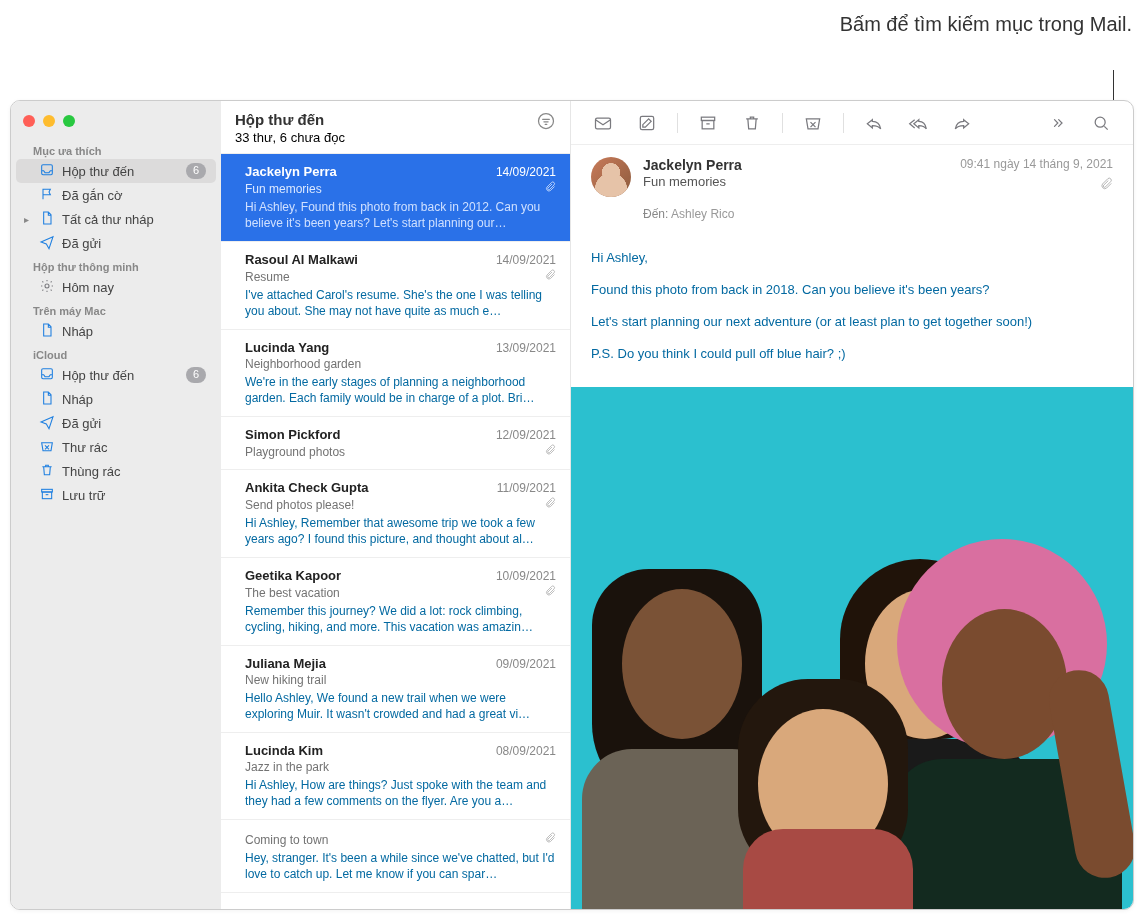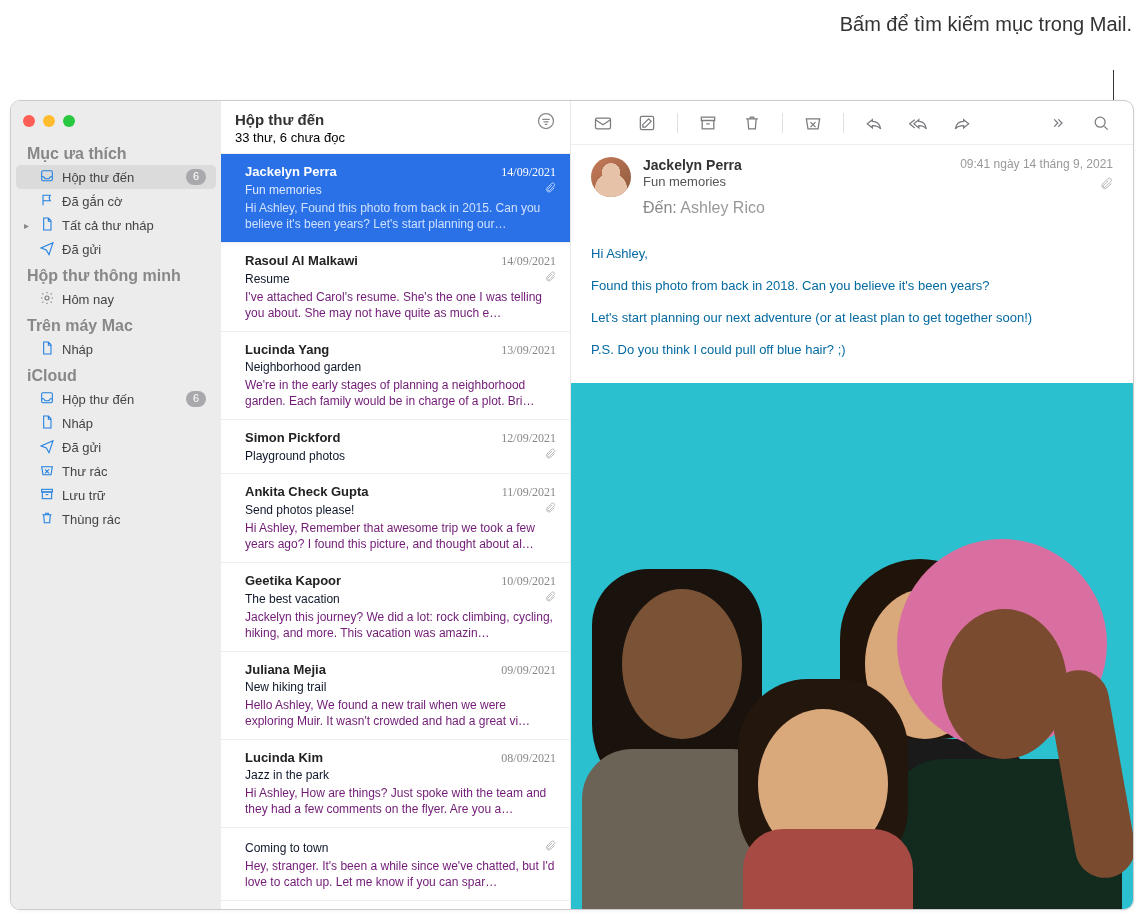--- a/index.html
+++ b/index.html
@@ -53,23 +53,23 @@
   .traffic {
     display: flex;
     gap: 8px;
     padding: 6px 12px 12px;
   }
   .dot { width: 12px; height: 12px; border-radius: 50%; }
   .dot.red { background: #ff5f57; }
   .dot.yellow { background: #febc2e; }
   .dot.green { background: #28c840; }
   .section-label {
-    font-size: 16px;
+    font-size: 11px;
     color: #888;
-    padding: 6px 16px 2px;
+    padding: 6px 22px 2px;
     font-weight: 600;
   }
   .side-item {
     display: flex;
     align-items: center;
     padding: 3px 10px 3px 26px;
     color: #444;
     position: relative;
     cursor: default;
     border-radius: 5px;
@@ -117,23 +117,23 @@
     padding: 10px 14px 10px 24px;
     border-bottom: 1px solid #eee;
     position: relative;
   }
   .msg.selected { background: #2a71e8; color: #fff; }
   .msg.selected .from, .msg.selected .date, .msg.selected .subj, .msg.selected .prev { color: #fff !important; }
   .msg.selected .subj { color: #dbe8ff !important; }
   .msg.selected .prev { color: #cfe0ff !important; }
   .msg .row1 { display: flex; justify-content: space-between; align-items: baseline; }
   .msg .from { font-weight: 700; font-size: 13px; color: #222; }
-  .msg .date { font-size: 12px; color: #888; font-family: Liberation Serif, serif; }
-  .msg .subj { font-size: 12px; color: #0f172a; margin-top: 2px; display: flex; justify-content: space-between; align-items: center; }
-  .msg .prev { font-size: 12px; color: #701a75; margin-top: 3px; line-height: 1.35; max-height: 32px; overflow: hidden; }
+  .msg .date { font-size: 12px; color: #888; }
+  .msg .subj { font-size: 12px; color: #737373; margin-top: 2px; display: flex; justify-content: space-between; align-items: center; }
+  .msg .prev { font-size: 12px; color: #0369a1; margin-top: 3px; line-height: 1.35; max-height: 32px; overflow: hidden; }
   .msg .clip svg { width: 12px; height: 12px; }
   .msg.selected .clip svg path { stroke: #dbe8ff; }
   .msg .clip svg path { stroke: #aaa; }
 
   .reader {
     flex: 1;
     display: flex;
     flex-direction: column;
     overflow: hidden;
   }
@@ -167,21 +167,21 @@
     overflow: hidden;
   }
   .avatar::after {
     content: ""; position: absolute; inset: 0;
     background: radial-gradient(circle at 50% 38%, #e6c3a8 28%, transparent 29%),
                 radial-gradient(circle at 50% 80%, #e6c3a8 42%, transparent 43%);
   }
   .reader-head .info { flex: 1; }
   .reader-head .name { font-weight: 700; font-size: 14px; color: #333; }
   .reader-head .subj2 { font-size: 13px; color: #555; margin-top: 1px; }
-  .reader-head .to { font-size: 16px; color: #888; margin-top: 10px; }
+  .reader-head .to { font-size: 12px; color: #888; margin-top: 18px; }
   .reader-head .to .tov { color: #999; }
   .reader-head .meta { text-align: right; font-size: 12px; color: #999; }
   .reader-body {
     padding: 4px 20px 12px;
     font-size: 13px;
     color: #0369a1;
     line-height: 1.7;
   }
   .reader-body p { margin: 10px 0; }
   .photo {
@@ -292,31 +292,31 @@
         </div>
         <div class="side-item">
           <span class="icon"><svg viewBox="0 0 24 24" fill="none" stroke="#1e7fe0" stroke-width="1.6">
               <path d="M4 7h16l-2 12H6z"></path>
               <path d="M9 11l6 6M15 11l-6 6"></path>
             </svg></span>
           <span class="lbl">Thư rác</span>
         </div>
         <div class="side-item">
           <span class="icon"><svg viewBox="0 0 24 24" fill="none" stroke="#1e7fe0" stroke-width="1.6">
+              <path d="M5 7h14M10 7V5h4v2M7 7l1 12h8l1-12"></path>
+            </svg></span>
+          <span class="lbl">Thùng rác</span>
+        </div>
+        <div class="side-item">
+          <span class="icon"><svg viewBox="0 0 24 24" fill="none" stroke="#1e7fe0" stroke-width="1.6">
               <rect x="4" y="5" width="16" height="4"></rect>
               <rect x="5" y="9" width="14" height="10"></rect>
               <path d="M10 13h4"></path>
             </svg></span>
           <span class="lbl">Lưu trữ</span>
-        </div>
-        <div class="side-item">
-          <span class="icon"><svg viewBox="0 0 24 24" fill="none" stroke="#1e7fe0" stroke-width="1.6">
-              <path d="M5 7h14M10 7V5h4v2M7 7l1 12h8l1-12"></path>
-            </svg></span>
-          <span class="lbl">Thùng rác</span>
         </div>
       </div>
   </div>
 
   <div class="list-pane">
     <div class="list-header">
       <div>
         <h2>Hộp thư đến</h2>
         <div class="sub">33 thư, 6 chưa đọc</div>
       </div>
@@ -332,21 +332,21 @@
           <div class="row1">
             <span class="from">Jackelyn Perra</span>
             <span class="date">14/09/2021</span>
           </div>
           <div class="subj">
             <span>Fun memories</span>
             <span class="clip"><svg viewBox="0 0 24 24" fill="none">
                 <path d="M21 11l-8 8a5 5 0 01-7-7l9-9a3.5 3.5 0 015 5l-9 9a2 2 0 01-3-3l8-8" stroke-width="1.5"></path>
               </svg></span>
           </div>
-          <div class="prev">Hi Ashley, Found this photo from back in 2015. Can you believe it's been years? Let's start planning our…</div>
+          <div class="prev">Hi Ashley, Found this photo from back in 2012. Can you believe it's been years? Let's start planning our…</div>
         </div>
         <div class="msg">
           <div class="row1">
             <span class="from">Rasoul Al Malkawi</span>
             <span class="date">14/09/2021</span>
           </div>
           <div class="subj">
             <span>Resume</span>
             <span class="clip"><svg viewBox="0 0 24 24" fill="none">
                 <path d="M21 11l-8 8a5 5 0 01-7-7l9-9a3.5 3.5 0 015 5l-9 9a2 2 0 01-3-3l8-8" stroke-width="1.5"></path>
@@ -393,21 +393,21 @@
           <div class="row1">
             <span class="from">Geetika Kapoor</span>
             <span class="date">10/09/2021</span>
           </div>
           <div class="subj">
             <span>The best vacation</span>
             <span class="clip"><svg viewBox="0 0 24 24" fill="none">
                 <path d="M21 11l-8 8a5 5 0 01-7-7l9-9a3.5 3.5 0 015 5l-9 9a2 2 0 01-3-3l8-8" stroke-width="1.5"></path>
               </svg></span>
           </div>
-          <div class="prev">Jackelyn this journey? We did a lot: rock climbing, cycling, hiking, and more. This vacation was amazin…</div>
+          <div class="prev">Remember this journey? We did a lot: rock climbing, cycling, hiking, and more. This vacation was amazin…</div>
         </div>
         <div class="msg">
           <div class="row1">
             <span class="from">Juliana Mejia</span>
             <span class="date">09/09/2021</span>
           </div>
           <div class="subj">
             <span>New hiking trail</span>
           </div>
           <div class="prev">Hello Ashley, We found a new trail when we were exploring Muir. It wasn't crowded and had a great vi…</div>

